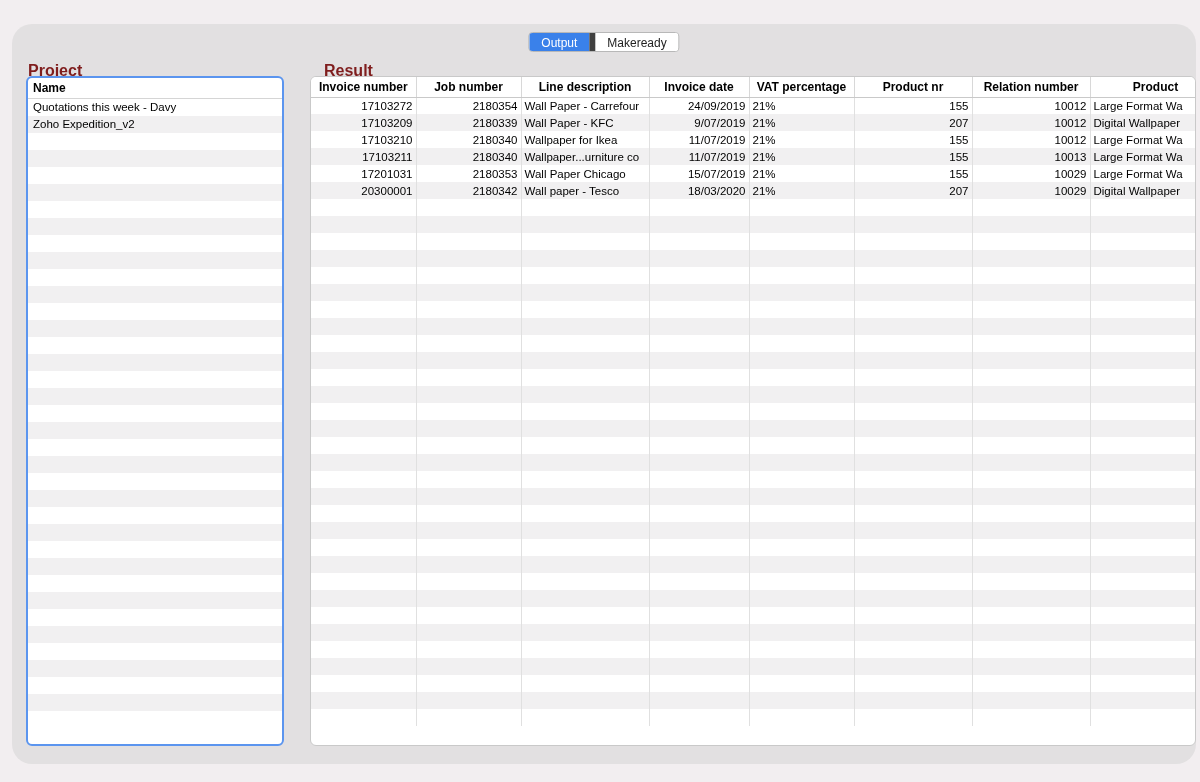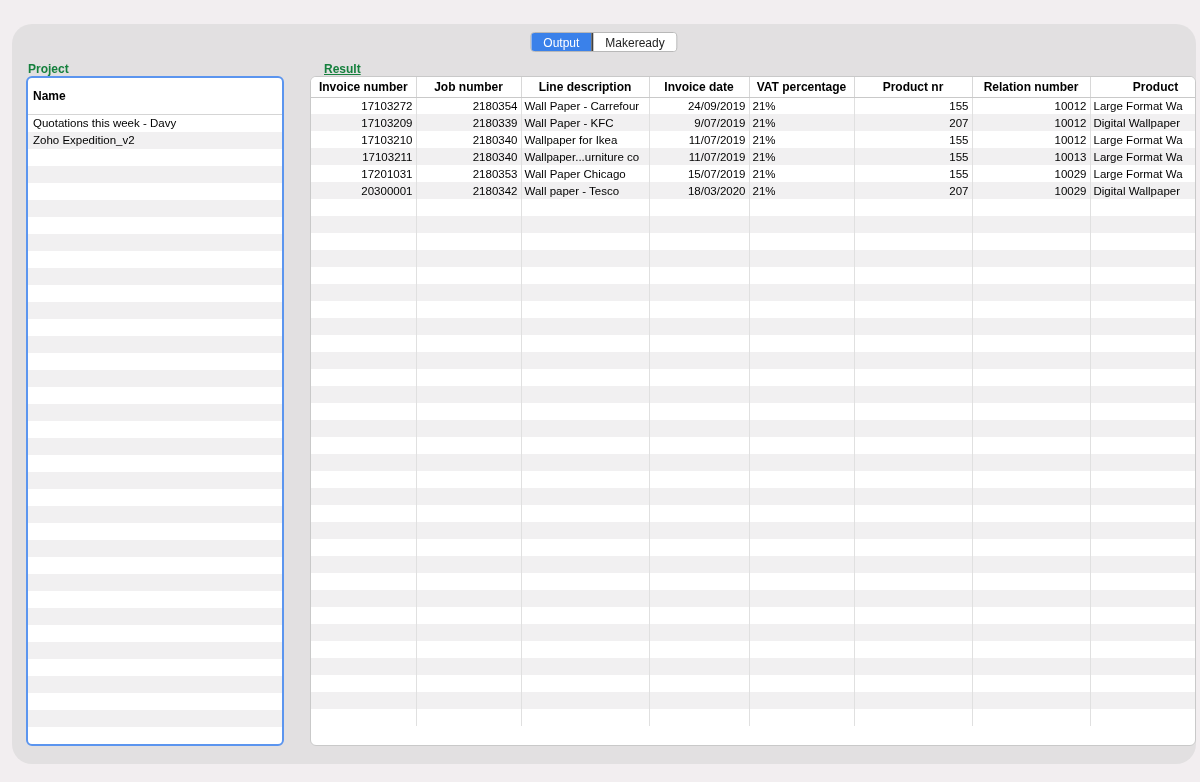--- a/index.html
+++ b/index.html
@@ -34,43 +34,43 @@
     padding: 2px 12px;
     font-size: 12px;
     line-height: 16px;
     cursor: default;
   }
   .tab.active {
     background: #3a81ea;
     color: #fff;
   }
   .tab:not(.active) { background:#fff; color:#222; }
-  .tab + .tab { border-left:2px solid #404040; }
+  .tab + .tab { border-left:6px solid #404040; }
 
   .section-label {
     position:absolute;
-    color:#15803d;
+    color:#7f1d1d;
     font-weight:bold;
-    font-size:12px;
+    font-size:16px;
   }
   .label-project { top:38px; left:16px; }
   .label-result  { top:38px; left:312px;text-decoration:underline; }
 
   
   .project-panel {
     position:absolute;
     top:52px; left:14px;
     width:258px; height:670px;
     background:#fff;
     border:2px solid #5b95ef;
     border-radius:6px;
     overflow:hidden;
   }
   .proj-head {
-    padding:11px 5px;
+    padding:3px 5px;
     font-weight:bold;
     border-bottom:1px solid #d5d5d5;
   }
   .proj-row {
     padding:2px 5px;
     height:17px;
     font-size:11.5px;
     white-space:nowrap;
     overflow:hidden;
     text-overflow:ellipsis;

